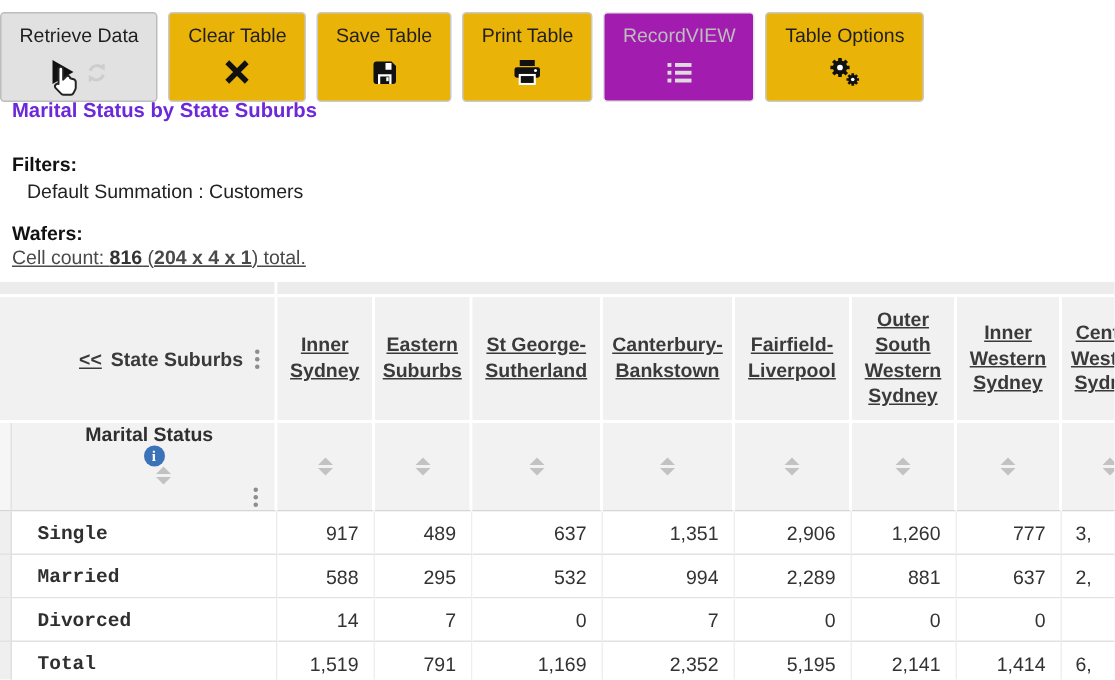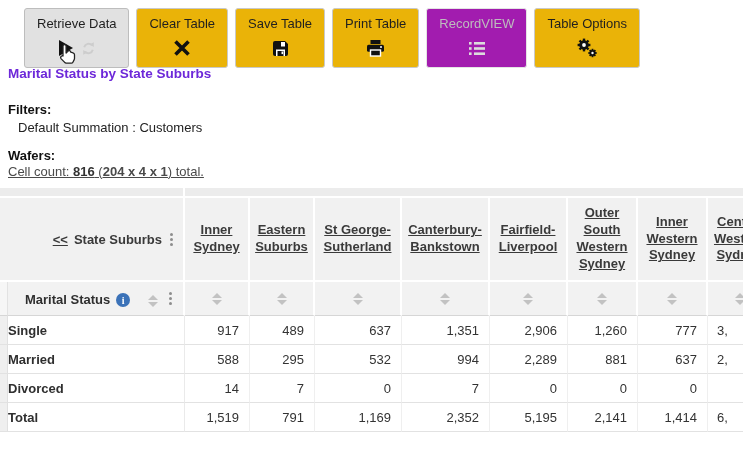--- a/index.html
+++ b/index.html
@@ -1,20 +1,20 @@
 <!DOCTYPE html>
 <html><head>
 <meta charset="utf-8">
 <style>
   * { margin:0; padding:0; box-sizing:border-box; }
   html,body { width:743px; height:453px; overflow:hidden; background:#fff;
     font-family:"Liberation Sans", sans-serif; font-size:13px; color:#333; }
 
   
-  .toolbar { display:flex; align-items:flex-start; gap:7px; padding:8px 0 0 24px; height:52px; }
+  .toolbar { display:flex; align-items:flex-start; gap:7px; padding:8px 0 0 0; height:52px; }
   .tb-btn { display:flex; flex-direction:column; align-items:center; justify-content:flex-start;
     gap:6px; padding:7px 12px 8px; background:#eab308; border:1px solid #c9c9c9; border-radius:3px;
     min-height:57px; cursor:pointer; position:relative; font-family:inherit; font-size:13px; color:#1f1f1f; }
   .tb-btn.active { background:#e1e1e1; border-color:#bdbdbd; }
   .tb-btn.disabled { background:#a21caf; border-color:#e4e4e4; color:#bdbdbd; cursor:default; }
   .tb-btn.frameless { background:transparent; border-color:transparent; }
   .tb-label { white-space:nowrap; line-height:15px; }
   .tb-icons { display:flex; align-items:center; gap:7px; height:22px; }
 
   
@@ -38,40 +38,40 @@
   tr.colhead-row th { background:#f1f1f1; height:84px; text-align:center; vertical-align:middle;
       border-right:2px solid #fff; border-bottom:2px solid #fff; padding:4px 2px; }
   .col-link { font-weight:bold; color:#3a3a3a; text-decoration:underline; line-height:1.3; cursor:pointer; }
   .corner-cell-inner { display:flex; align-items:center; justify-content:flex-end; padding-right:6px; gap:6px; }
   .corner-back { font-weight:bold; text-decoration:underline; color:#3a3a3a; cursor:pointer; }
   .corner-title { font-weight:bold; color:#3a3a3a; white-space:nowrap; }
 
   tr.sort-row td, tr.sort-row th { background:#f2f2f2; height:34px;
       border-right:2px solid #fff; border-bottom:1px solid #d6d6d6; }
   tr.sort-row td.gut { background:#f6f6f6; border-right:1px solid #e2e2e2; }
-  .dim-inner { display:flex; align-items:flex-end; padding-left:17px; padding-right:9px; }
+  .dim-inner { display:flex; align-items:center; padding-left:17px; padding-right:9px;flex-direction:column; }
   .dim-label { font-weight:bold; color:#2f2f2f; white-space:nowrap; }
   .info-icon { width:14px; height:14px; border-radius:50%; background:#3b72b8; color:#fff;
       font-size:10px; font-weight:bold; display:inline-flex; align-items:center; justify-content:center;
       margin-left:6px; cursor:pointer; font-family:"Liberation Serif", serif; }
   .sort-diamond { display:inline-flex; flex-direction:column; align-items:center; gap:2px; cursor:pointer; }
   .sort-diamond .up { width:0; height:0; border-left:5px solid transparent; border-right:5px solid transparent;
       border-bottom:5px solid #c2c2c2; }
   .sort-diamond .dn { width:0; height:0; border-left:5px solid transparent; border-right:5px solid transparent;
       border-top:5px solid #c2c2c2; }
   .dim-inner .sort-diamond { margin-left:18px; }
   .kebab { display:inline-flex; flex-direction:column; gap:2px; cursor:pointer; padding:2px; }
   .kebab i { width:3px; height:3px; border-radius:50%; background:#8d8d8d; display:block; }
   .dim-inner .kebab { margin-left:auto; }
   .sort-cell-inner { display:flex; justify-content:center; }
 
   tr.data-row td, tr.data-row th { height:29px; border-bottom:1px solid #e2e2e2; background:#fff; }
   tr.data-row td.gut { background:#efefef; border-right:1px solid #e0e0e0; }
   tr.data-row th.row-label { text-align:left; font-weight:bold; color:#2f2f2f;
-      border-right:1px solid #eaeaea; }
+      padding-left:17px; border-right:1px solid #eaeaea;font-family:Liberation Mono, monospace; }
   tr.data-row td.val { text-align:right; padding-right:10px; color:#333; border-right:1px solid #efefef;margin-top:20px; }
   tr.data-row td.val.clipped { text-align:left; padding-left:9px; }
 
   
   .icon svg { display:block; }
   .cursor-hand { position:absolute; left:32px; top:34px; pointer-events:none; }
 </style>
 </head>
 <body>
 

